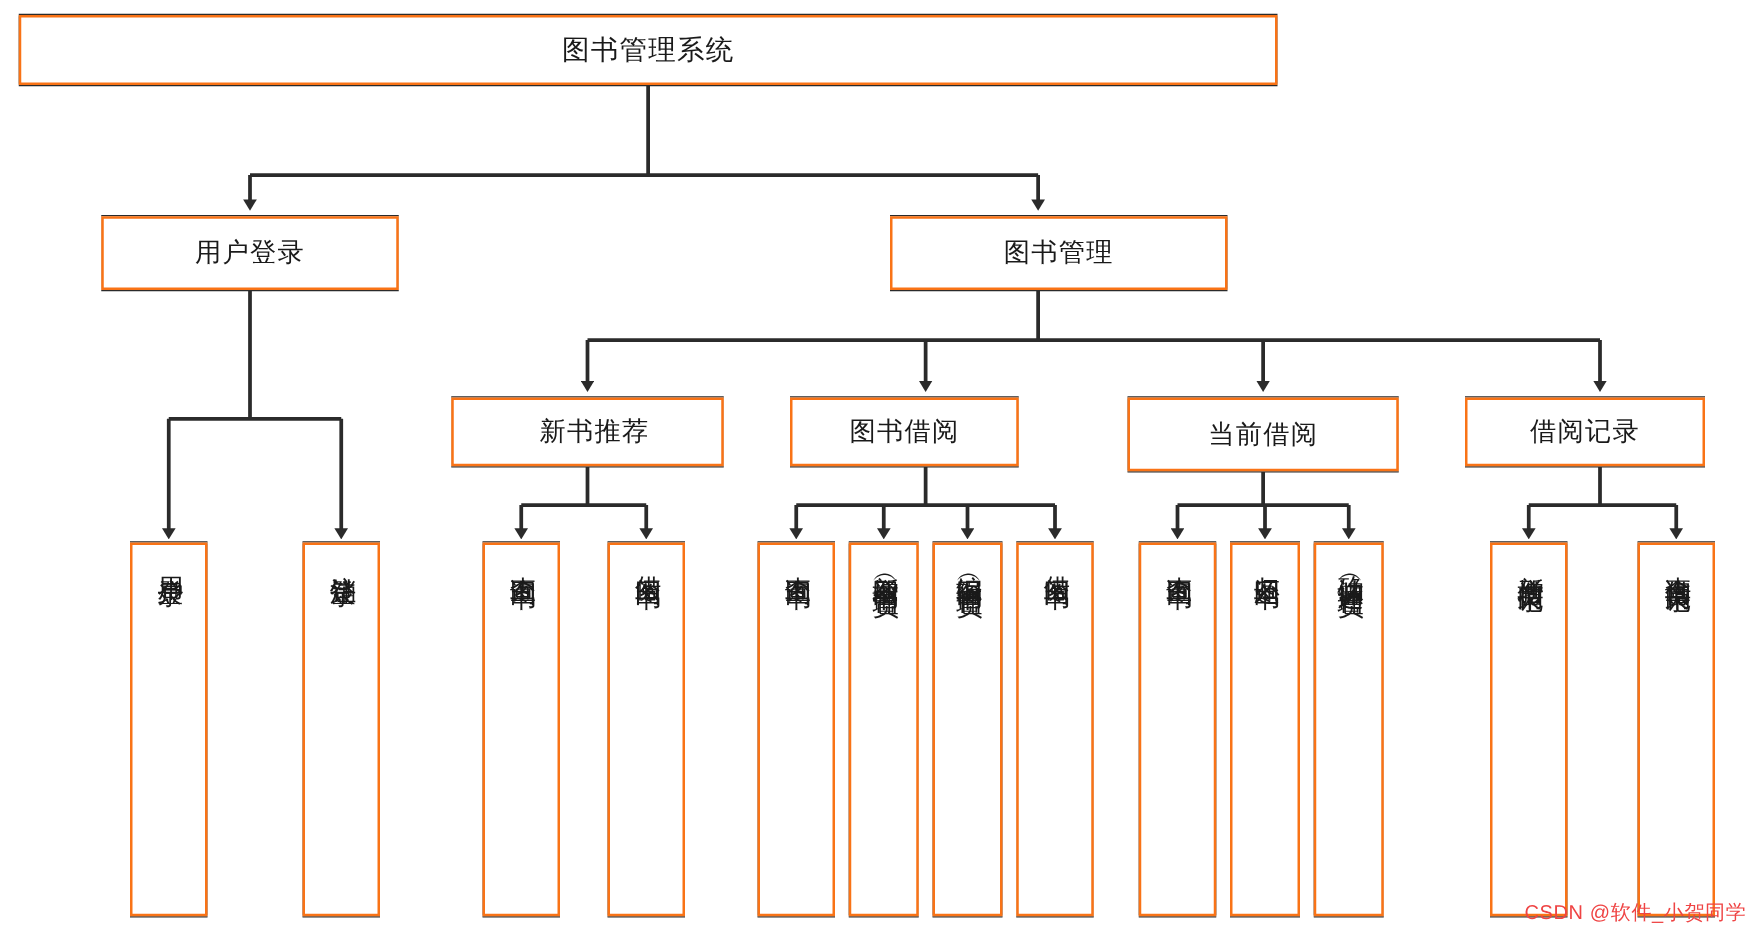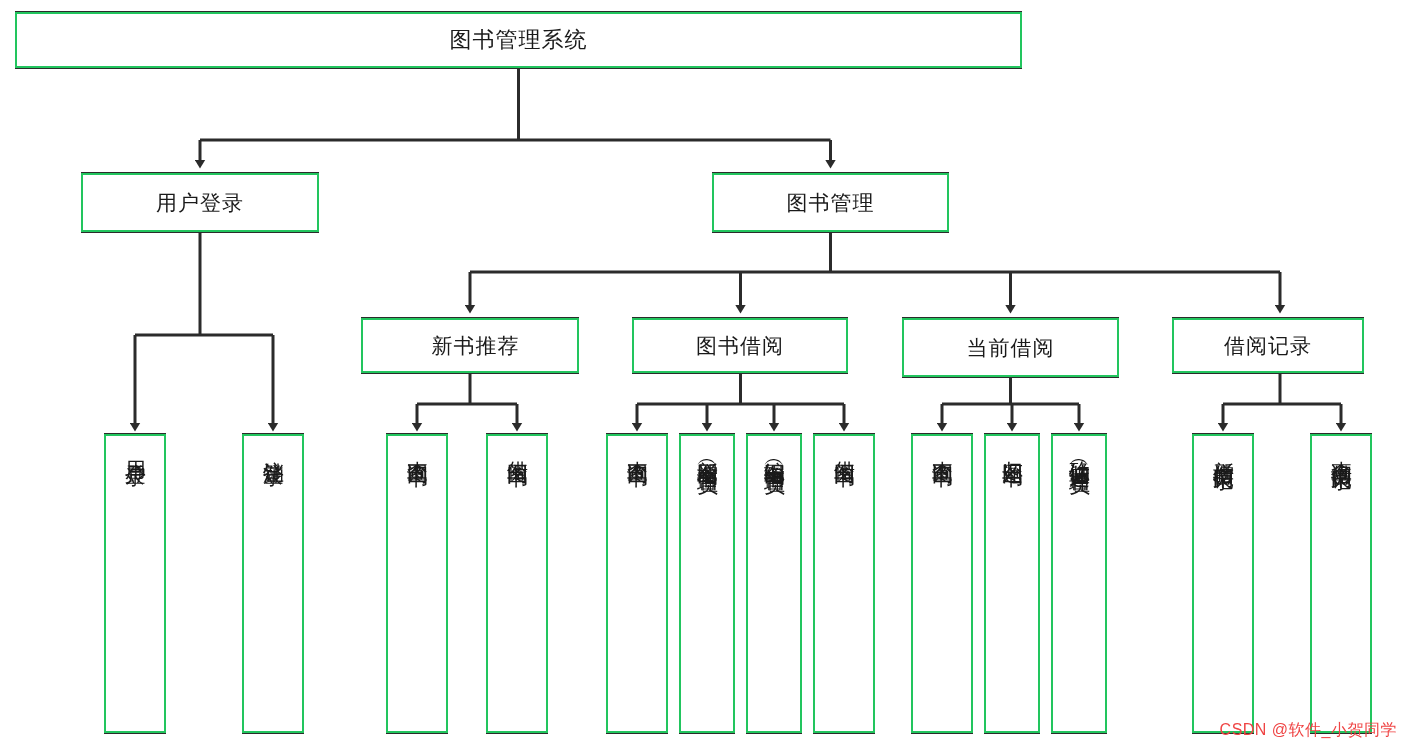--- a/index.html
+++ b/index.html
@@ -22,21 +22,21 @@
     left: 0;
     top: 0;
     width: 1405px;
     height: 747px;
     pointer-events: none;
   }
   .node {
     position: absolute;
     box-sizing: border-box;
     background: #ffffff;
-    border: 2px solid #22c55e;
+    border: 2px solid #f97316;
     display: flex;
     align-items: center;
     justify-content: center;
     color: #1a1a1a;
     box-shadow: 0 1px 0 0 #2b2b2b, 0 -1px 0 0 #2b2b2b;
   }
   .node-h {
     font-size: 21px;
     letter-spacing: 1px;
     line-height: 1.2;
@@ -118,29 +118,29 @@
   </svg>
 
   <div class="node node-h node-root" id="n-root" style="left: 15px; top: 12px; width: 1007px; height: 56px;">
     <span>图书管理系统</span>
   </div>
 
   <div id="level1-nodes">
       <div class="node node-h" id="n-user-login" style="left: 81px; top: 173px; width: 238px; height: 59px;">
         <span>用户登录</span>
       </div>
-      <div class="node node-h" id="n-book-manage" style="left: 712px; top: 173px; width: 237px; height: 59px;">
+      <div class="node node-h" id="n-book-manage" style="left: 712px; top: 173px; width: 270px; height: 59px;">
         <span>图书管理</span>
       </div>
     </div>
   <div id="level2-nodes">
       <div class="node node-h" id="n-new-book-recommend" style="left: 361px; top: 318px; width: 218px; height: 55px; padding-left: 11px;">
         <span>新书推荐</span>
       </div>
-      <div class="node node-h" id="n-book-borrow" style="left: 632px; top: 318px; width: 216px; height: 55px;">
+      <div class="node node-h" id="n-book-borrow" style="left: 632px; top: 318px; width: 183px; height: 55px;">
         <span>图书借阅</span>
       </div>
       <div class="node node-h" id="n-current-borrow" style="left: 902px; top: 318px; width: 217px; height: 59px;">
         <span>当前借阅</span>
       </div>
       <div class="node node-h" id="n-borrow-record" style="left: 1172px; top: 318px; width: 192px; height: 55px;">
         <span>借阅记录</span>
       </div>
     </div>
   <div id="leaf-nodes">

